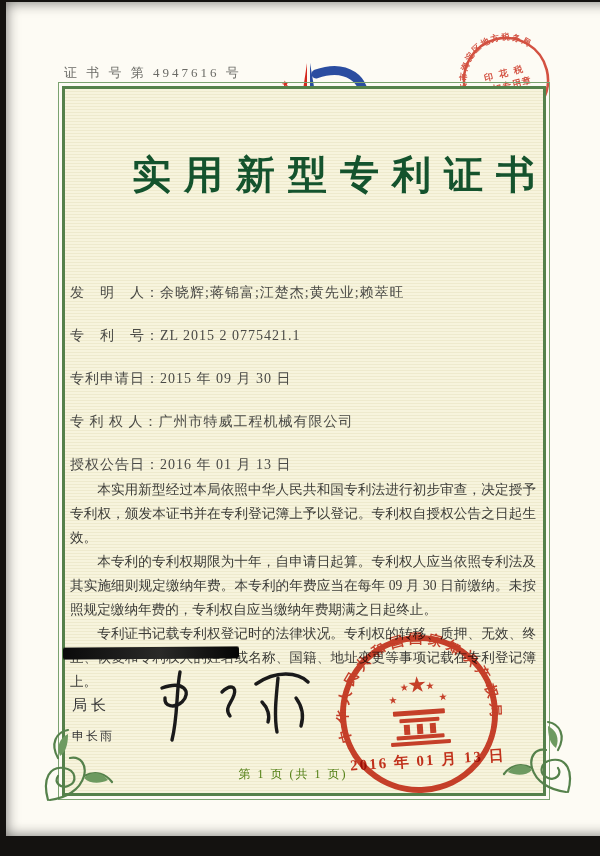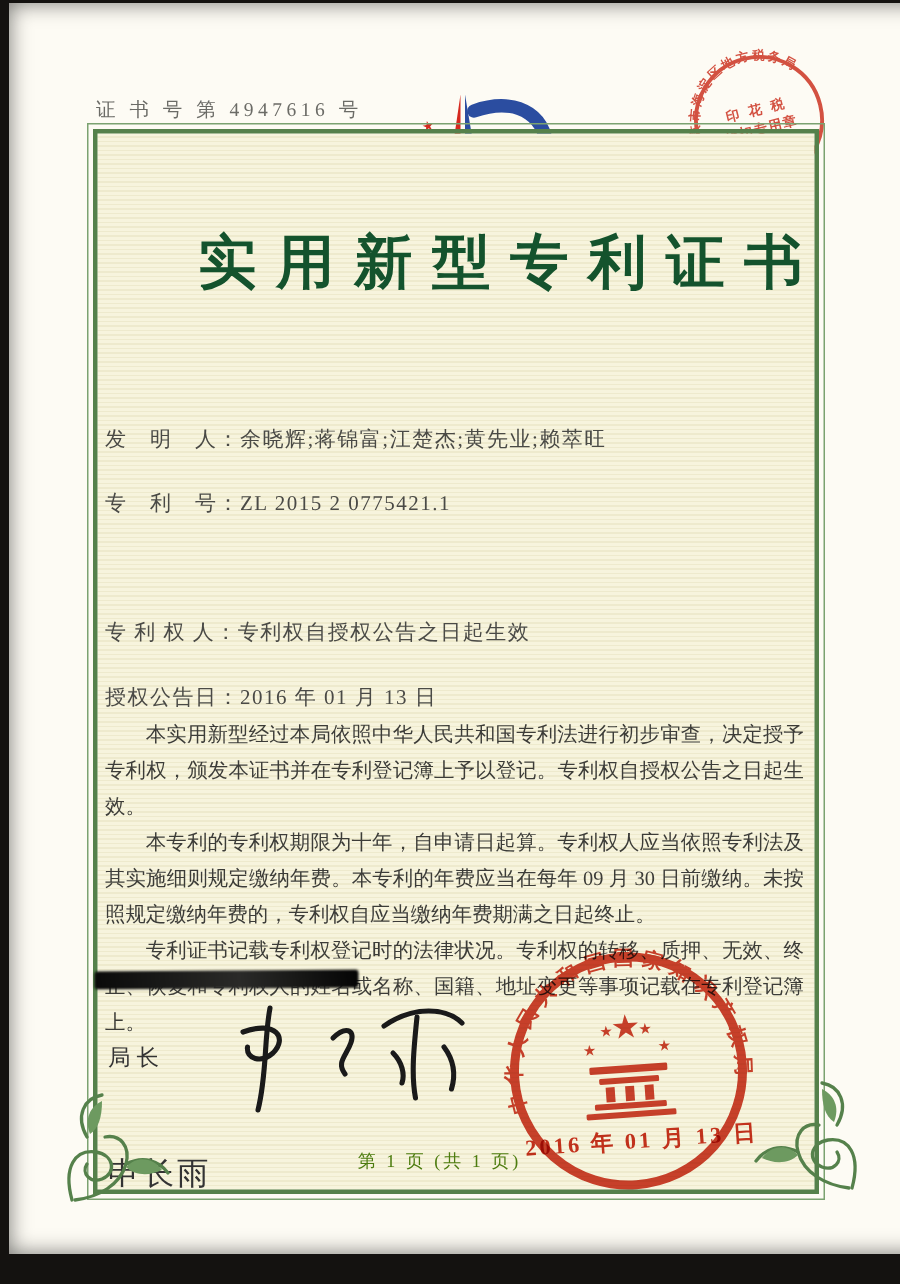--- a/index.html
+++ b/index.html
@@ -20,21 +20,21 @@
          font-weight:bold;color:#14532d;letter-spacing:13px;text-indent:13px;}
   .field{left:64px;width:470px;font-size:14px;color:#4a4a46;letter-spacing:1px;}
   .field .flabel{color:#4a4a46;}
   .body-text{left:64px;top:476px;width:466px;font-size:13.6px;line-height:24px;
          color:#3c3c38;text-align:justify;}
   .body-text p{margin:0;text-indent:2em;}
   .smudge{left:57px;top:645px;width:176px;height:12px;border-radius:2px;
          background:linear-gradient(90deg,#0a0a0a,#2a2a28 55%,#050505);
          filter:blur(.6px);transform:rotate(-.4deg);}
   .signer-title{left:66px;top:694px;font-size:15px;color:#333;letter-spacing:4px;}
-  .signer-name{left:66px;top:766px;font-size:21px;color:#333;letter-spacing:2px;}
+  .signer-name{left:66px;top:726px;font-size:12px;color:#333;letter-spacing:2px;}
   .sig{left:132px;top:656px;}
   .seal{left:328px;top:627px;mix-blend-mode:multiply;opacity:.93;transform:rotate(-4deg);}
   .seal-date{left:344px;top:749px;width:160px;font-size:15px;font-weight:bold;
          color:#ca3420;letter-spacing:2px;transform:rotate(-4deg);
          mix-blend-mode:multiply;}
   .tax-stamp{left:452px;top:30px;mix-blend-mode:multiply;opacity:.88;transform:rotate(-14deg);}
   .logo{left:240px;top:58px;}
   .footer{left:67px;top:764px;width:440px;text-align:center;font-size:12px;
          color:#4d7c0f;letter-spacing:2px;}
   .flourish{color:#55814b;}
@@ -84,22 +84,25 @@
     </div>
 
     <div class="abs title">实用新型专利证书</div>
 
     <div class="abs field" style="top:282px">
       <span class="flabel">发　明　人：</span><span>余晓辉;蒋锦富;江楚杰;黄先业;赖萃旺</span>
     </div>
     <div class="abs field" style="top:325px">
       <span class="flabel">专　利　号：</span><span>ZL 2015 2 0775421.1</span>
     </div>
+    <div class="abs field" style="top:368px">
+      <span class="flabel">专利申请日：</span><span>2015 年 09 月 30 日</span>
+    </div>
     <div class="abs field" style="top:411px">
-      <span class="flabel">专 利 权 人：</span><span>专利权自授权公告之日起生效</span>
+      <span class="flabel">专 利 权 人：</span><span>广州市特威工程机械有限公司</span>
     </div>
     <div class="abs field" style="top:454px">
       <span class="flabel">授权公告日：</span><span>2016 年 01 月 13 日</span>
     </div>
 
     <div class="abs body-text">
       <p>本实用新型经过本局依照中华人民共和国专利法进行初步审查，决定授予专利权，颁发本证书并在专利登记簿上予以登记。专利权自授权公告之日起生效。</p>
       <p>本专利的专利权期限为十年，自申请日起算。专利权人应当依照专利法及其实施细则规定缴纳年费。本专利的年费应当在每年 09 月 30 日前缴纳。未按照规定缴纳年费的，专利权自应当缴纳年费期满之日起终止。</p>
       <p>专利证书记载专利权登记时的法律状况。专利权的转移、质押、无效、终止、恢复和专利权人的姓名或名称、国籍、地址变更等事项记载在专利登记簿上。</p>
     </div>

